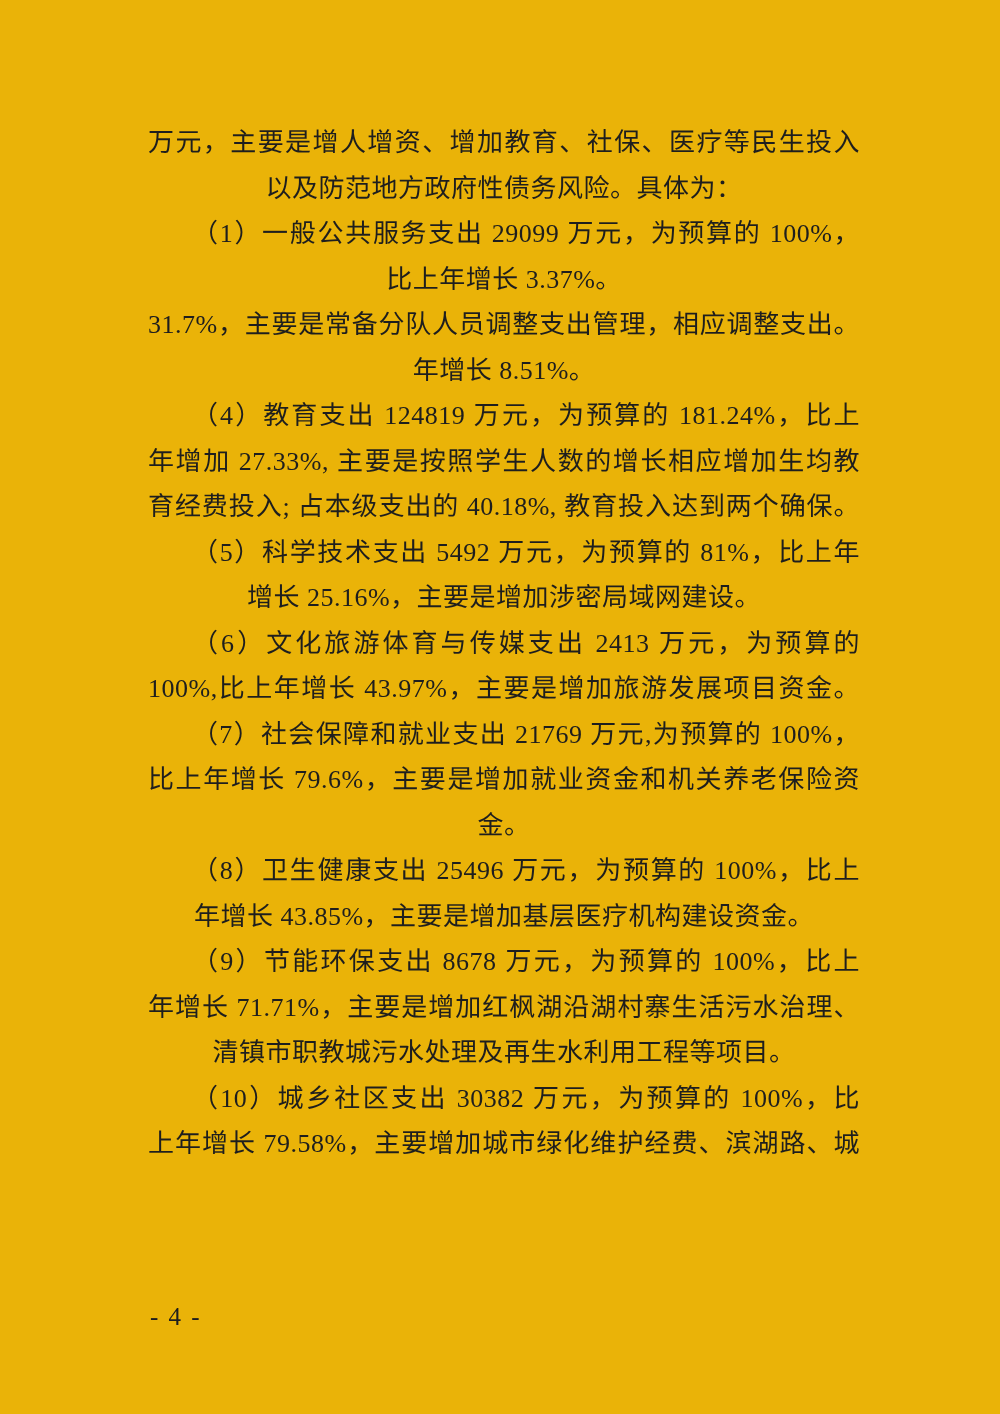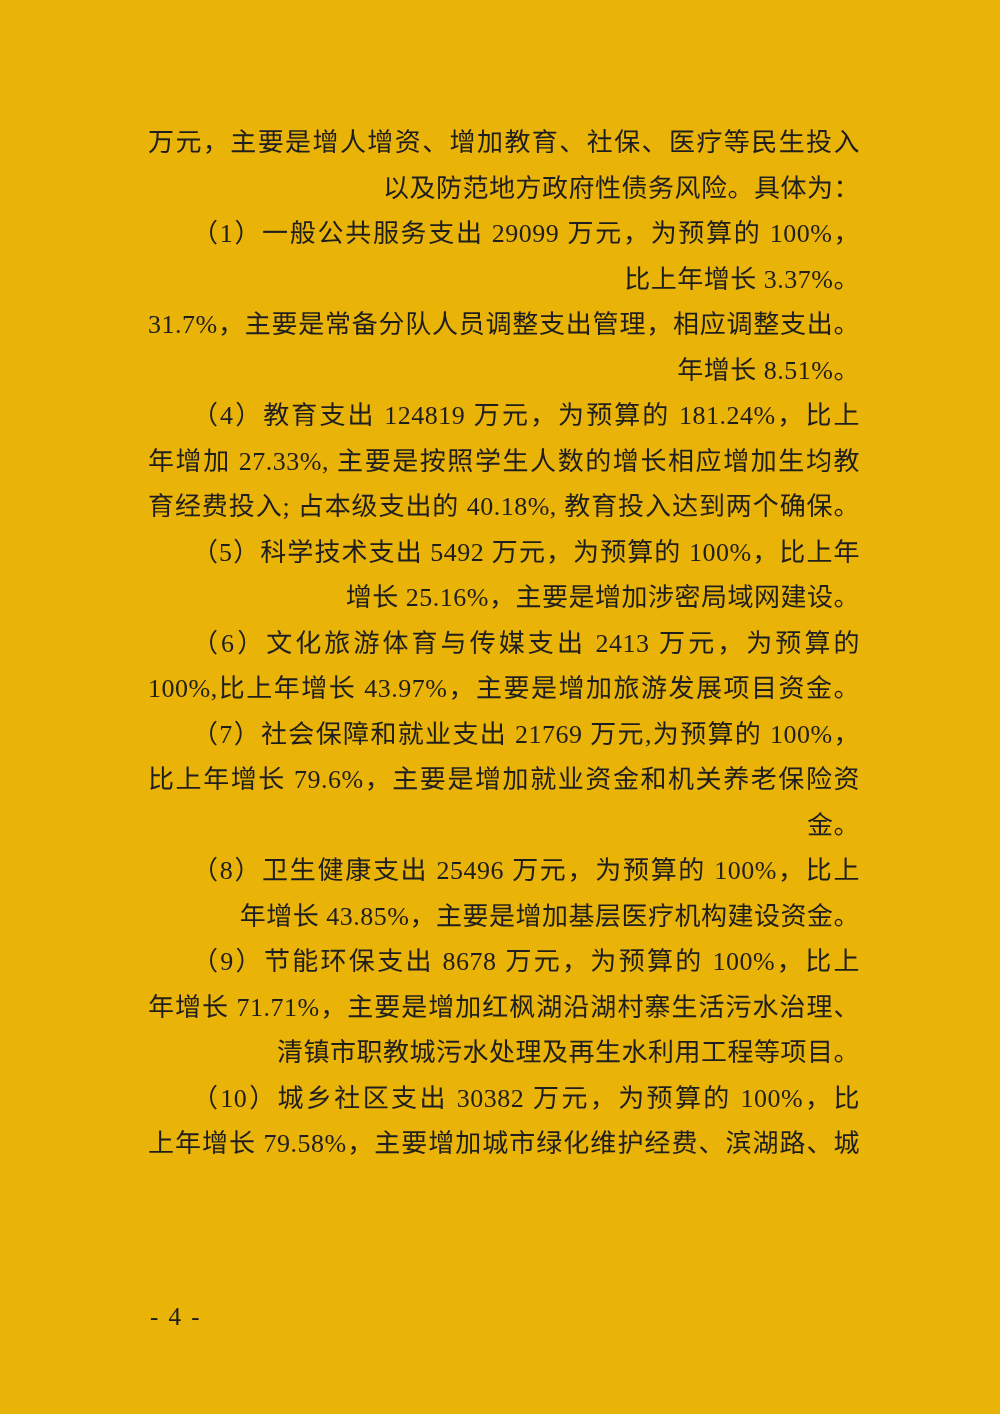--- a/index.html
+++ b/index.html
@@ -21,21 +21,21 @@
     left: 148px;
     top: 120px;
     width: 712px;
   }
   .line {
     font-size: 26px;
     line-height: 45.5px;
     height: 45.5px;
     letter-spacing: 0.5px;
     white-space: nowrap;
-    text-align: right;
+    text-align: center;
   }
   
   .line.fill {
     white-space: normal;
     text-align: justify;
     text-align-last: justify;
     text-justify: inter-character;
   }
   
   .line.indent {
@@ -57,21 +57,21 @@
   <div class="content">
     <div class="line fill">万元，主要是增人增资、增加教育、社保、医疗等民生投入</div>
     <div class="line">以及防范地方政府性债务风险。具体为：</div>
     <div class="line indent fill">（1）一般公共服务支出 29099 万元，为预算的 100%，</div>
     <div class="line">比上年增长 3.37%。</div>
     <div class="line fill">31.7%，主要是常备分队人员调整支出管理，相应调整支出。</div>
     <div class="line">年增长 8.51%。</div>
     <div class="line indent fill">（4）教育支出 124819 万元，为预算的 181.24%，比上</div>
     <div class="line fill">年增加 27.33%, 主要是按照学生人数的增长相应增加生均教</div>
     <div class="line fill">育经费投入; 占本级支出的 40.18%, 教育投入达到两个确保。</div>
-    <div class="line indent fill">（5）科学技术支出 5492 万元，为预算的 100%，比上年</div>
+    <div class="line indent fill">（5）科学技术支出 5492 万元，为预算的 81%，比上年</div>
     <div class="line">增长 25.16%，主要是增加涉密局域网建设。</div>
     <div class="line indent fill">（6）文化旅游体育与传媒支出 2413 万元，为预算的</div>
     <div class="line fill">100%,比上年增长 43.97%，主要是增加旅游发展项目资金。</div>
     <div class="line indent fill">（7）社会保障和就业支出 21769 万元,为预算的 100%，</div>
     <div class="line fill">比上年增长 79.6%，主要是增加就业资金和机关养老保险资</div>
     <div class="line">金。</div>
     <div class="line indent fill">（8）卫生健康支出 25496 万元，为预算的 100%，比上</div>
     <div class="line">年增长 43.85%，主要是增加基层医疗机构建设资金。</div>
     <div class="line indent fill">（9）节能环保支出 8678 万元，为预算的 100%，比上</div>
     <div class="line fill">年增长 71.71%，主要是增加红枫湖沿湖村寨生活污水治理、</div>

